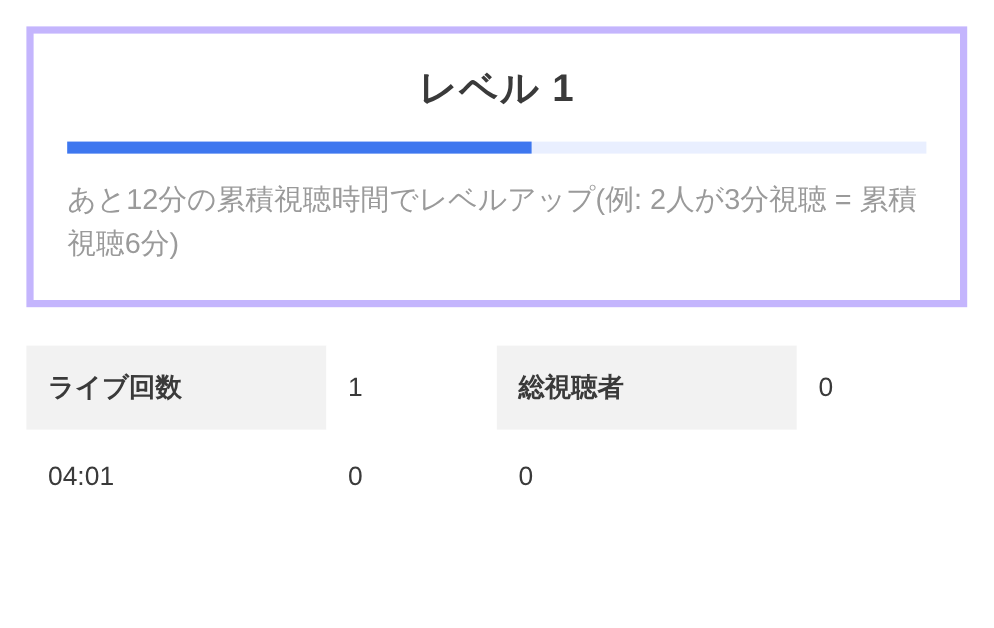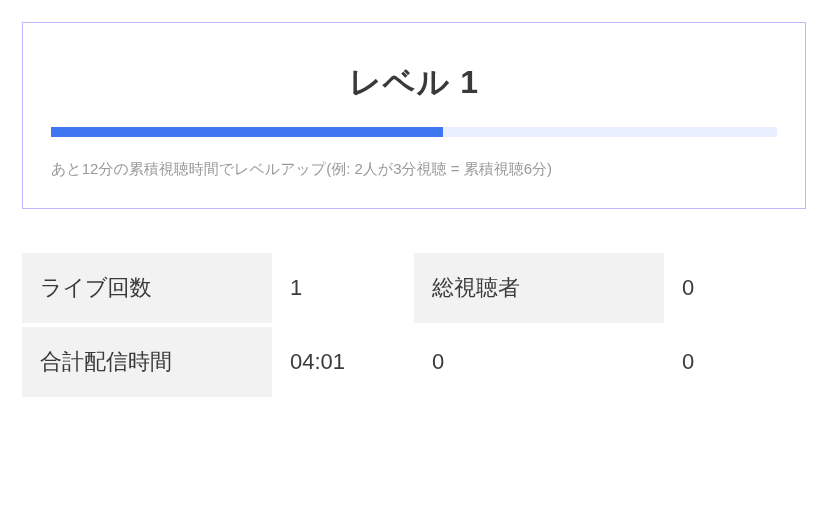--- a/index.html
+++ b/index.html
@@ -5,23 +5,23 @@
   * { box-sizing: border-box; margin: 0; padding: 0; }
   body {
     font-family: -apple-system, BlinkMacSystemFont, "Hiragino Sans", "Hiragino Kaku Gothic ProN", "Yu Gothic", Meiryo, sans-serif;
     background: #ffffff;
     width: 828px;
     height: 523px;
     padding: 22px;
     color: #3a3a3a;
   }
   .level-card {
-    border: 1px solid #c4b5fd;
-    padding: 38px 28px 28px 28px;
-    margin-bottom: 44px;
+    border: 6px solid #c4b5fd;
+    padding: 24px 28px 28px 28px;
+    margin-bottom: 32px;
   }
   .level-title {
     text-align: center;
     font-size: 32px;
     font-weight: 700;
     color: #3a3a3a;
     margin-bottom: 22px;
     letter-spacing: 1px;
   }
   .progress-track {
@@ -30,39 +30,39 @@
     background: #e9efff;
     position: relative;
     margin-bottom: 20px;
   }
   .progress-fill {
     height: 100%;
     background: #3e77ef;
   }
   .level-desc {
     color: #9a9a9a;
-    font-size: 15px;
+    font-size: 24px;
     line-height: 1.55;
   }
   .stats {
     display: grid;
     grid-template-columns: 250px 1fr 250px 1fr;
     row-gap: 4px;
   }
   .cell {
     display: flex;
     align-items: center;
     min-height: 70px;
     padding: 0 18px;
     font-size: 22px;
   }
   .label {
     background: #f2f2f2;
     color: #3a3a3a;
-    font-weight: 400;
+    font-weight: 700;
   }
   .value {
     background: #ffffff;
     color: #3a3a3a;
     font-weight: 400;
   }
 </style>
 </head>
 <body>
 
@@ -73,20 +73,19 @@
   </div>
   <div class="level-desc">あと12分の累積視聴時間でレベルアップ(例: 2人が3分視聴 = 累積視聴6分)</div>
 </div>
 
 <div class="stats">
   <div class="cell label">ライブ回数</div>
   <div class="cell value">1</div>
   <div class="cell label">総視聴者</div>
   <div class="cell value">0</div>
 
-  <div class="cell label">合計配信時間</div>
   <div class="cell value">04:01</div>
   <div class="cell value">0</div>
 
   <div class="cell value">0</div>
   <div></div>
   <div></div>
 </div>
 
 </body></html>

